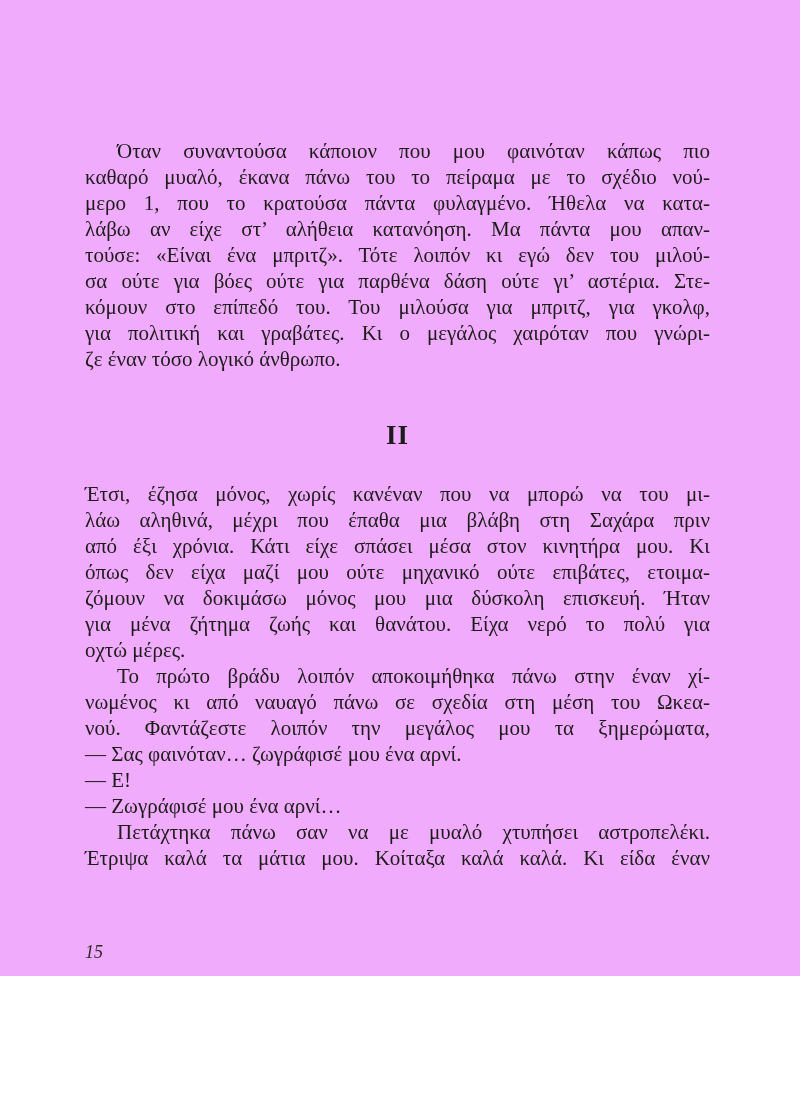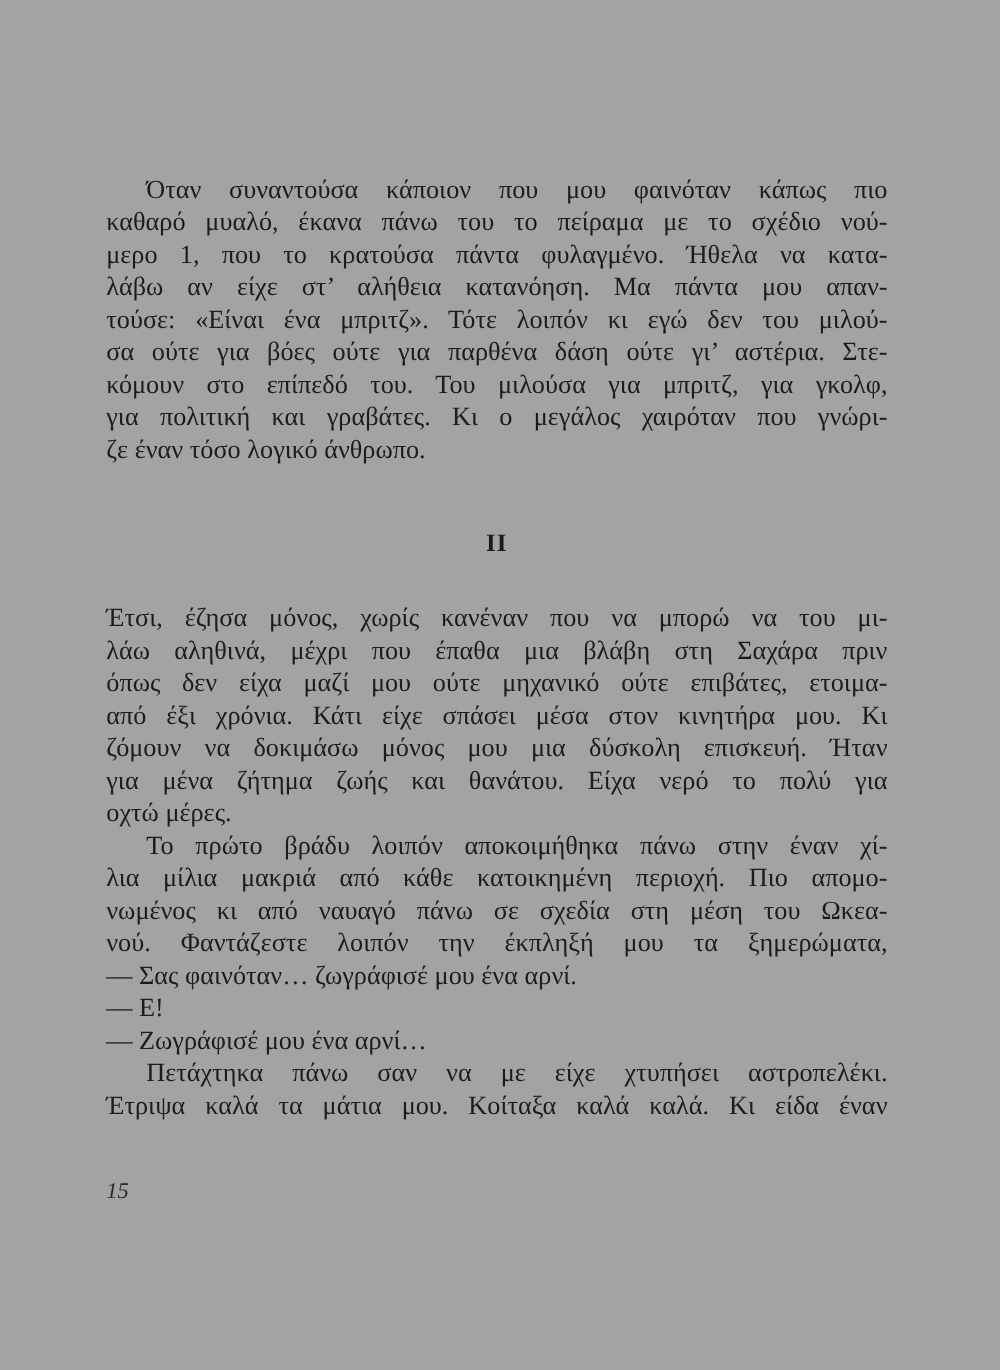--- a/index.html
+++ b/index.html
@@ -4,22 +4,22 @@
 <title></title>
 <style>
   html, body {
     margin: 0;
     padding: 0;
     background: #ffffff;
   }
   .page {
     position: relative;
     width: 800px;
-    height: 1096px;
-    background: #a3a3a3;
+    height: 976px;
+    background: #f0abfc;
     overflow: hidden;
     font-family: "Liberation Serif", "DejaVu Serif", serif;
     color: #1d1c1a;
   }
   .text-column {
     position: absolute;
     left: 85px;
     top: 138px;
     width: 625px;
     font-size: 21px;
@@ -33,21 +33,21 @@
   }
   .line.l {
     text-align: right;
     text-align-last: left;
   }
   .line.indent { text-indent: 32px; }
   .chapter-heading {
     margin: 50px 0 33px 0;
     text-align: center;
     font-weight: bold;
-    font-size: 20px;
+    font-size: 27px;
     line-height: 26px;
     letter-spacing: 1px;
   }
   .page-number {
     position: absolute;
     left: 85px;
     top: 941px;
     width: 625px;
     text-align: left;
     font-style: italic;
@@ -69,36 +69,35 @@
         <div class="line j">τούσε: «Είναι ένα μπριτζ». Τότε λοιπόν κι εγώ δεν του μιλού-</div>
         <div class="line j">σα ούτε για βόες ούτε για παρθένα δάση ούτε γι’ αστέρια. Στε-</div>
         <div class="line j">κόμουν στο επίπεδό του. Του μιλούσα για μπριτζ, για γκολφ,</div>
         <div class="line j">για πολιτική και γραβάτες. Κι ο μεγάλος χαιρόταν που γνώρι-</div>
         <div class="line l">ζε έναν τόσο λογικό άνθρωπο.</div>
       </div>
       <div class="chapter-heading">II</div>
       <div class="para">
         <div class="line j">Έτσι, έζησα μόνος, χωρίς κανέναν που να μπορώ να του μι-</div>
         <div class="line j">λάω αληθινά, μέχρι που έπαθα μια βλάβη στη Σαχάρα πριν</div>
+        <div class="line j">από έξι χρόνια. Κάτι είχε σπάσει μέσα στον κινητήρα μου. Κι</div>
         <div class="line j">όπως δεν είχα μαζί μου ούτε μηχανικό ούτε επιβάτες, ετοιμα-</div>
-        <div class="line j">από έξι χρόνια. Κάτι είχε σπάσει μέσα στον κινητήρα μου. Κι</div>
         <div class="line j">ζόμουν να δοκιμάσω μόνος μου μια δύσκολη επισκευή. Ήταν</div>
         <div class="line j">για μένα ζήτημα ζωής και θανάτου. Είχα νερό το πολύ για</div>
         <div class="line l">οχτώ μέρες.</div>
       </div>
       <div class="para">
         <div class="line j indent">Το πρώτο βράδυ λοιπόν αποκοιμήθηκα πάνω στην έναν χί-</div>
-        <div class="line j">λια μίλια μακριά από κάθε κατοικημένη περιοχή. Πιο απομο-</div>
         <div class="line j">νωμένος κι από ναυαγό πάνω σε σχεδία στη μέση του Ωκεα-</div>
-        <div class="line j">νού. Φαντάζεστε λοιπόν την έκπληξή μου τα ξημερώματα,</div>
+        <div class="line j">νού. Φαντάζεστε λοιπόν την μεγάλος μου τα ξημερώματα,</div>
       </div>
       <div class="para">
         <div class="line l">— Σας φαινόταν… ζωγράφισέ μου ένα αρνί.</div>
         <div class="line l">— Ε!</div>
         <div class="line l">— Ζωγράφισέ μου ένα αρνί…</div>
       </div>
       <div class="para">
-        <div class="line j indent">Πετάχτηκα πάνω σαν να με είχε χτυπήσει αστροπελέκι.</div>
+        <div class="line j indent">Πετάχτηκα πάνω σαν να με μυαλό χτυπήσει αστροπελέκι.</div>
         <div class="line j">Έτριψα καλά τα μάτια μου. Κοίταξα καλά καλά. Κι είδα έναν</div>
       </div>
     </div>
   <div class="page-number">15</div>
 </div>
 
 </body></html>

